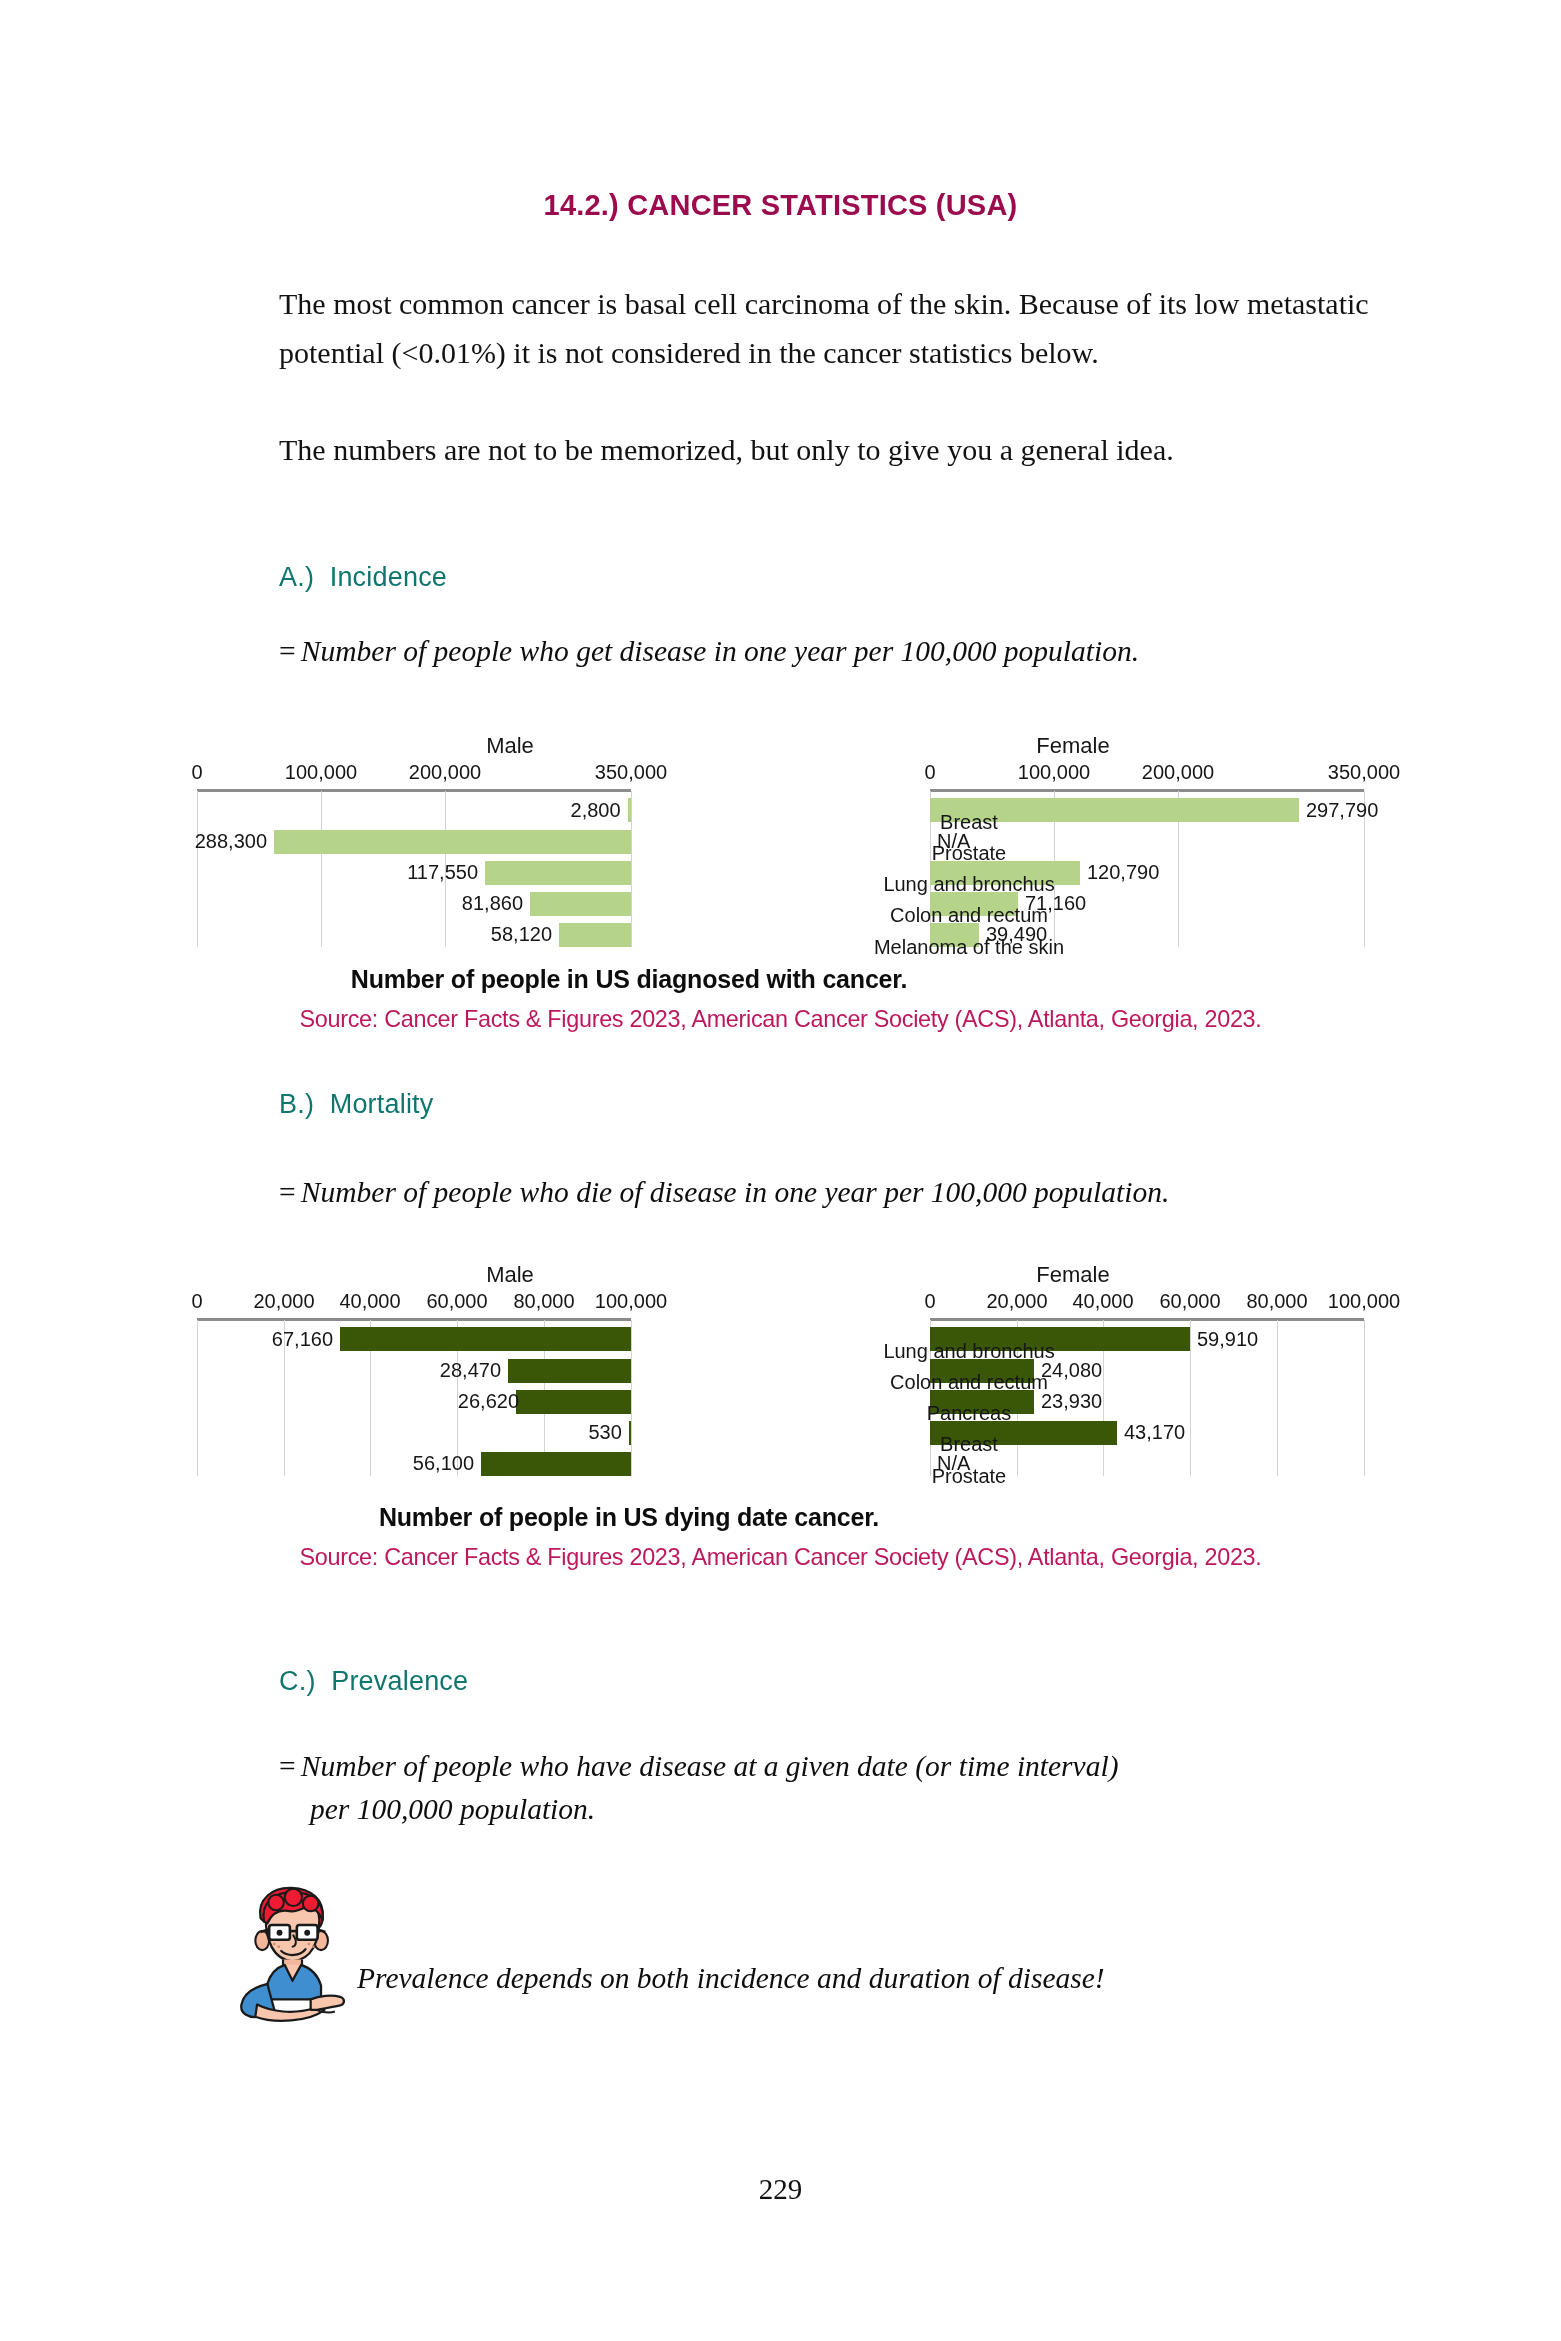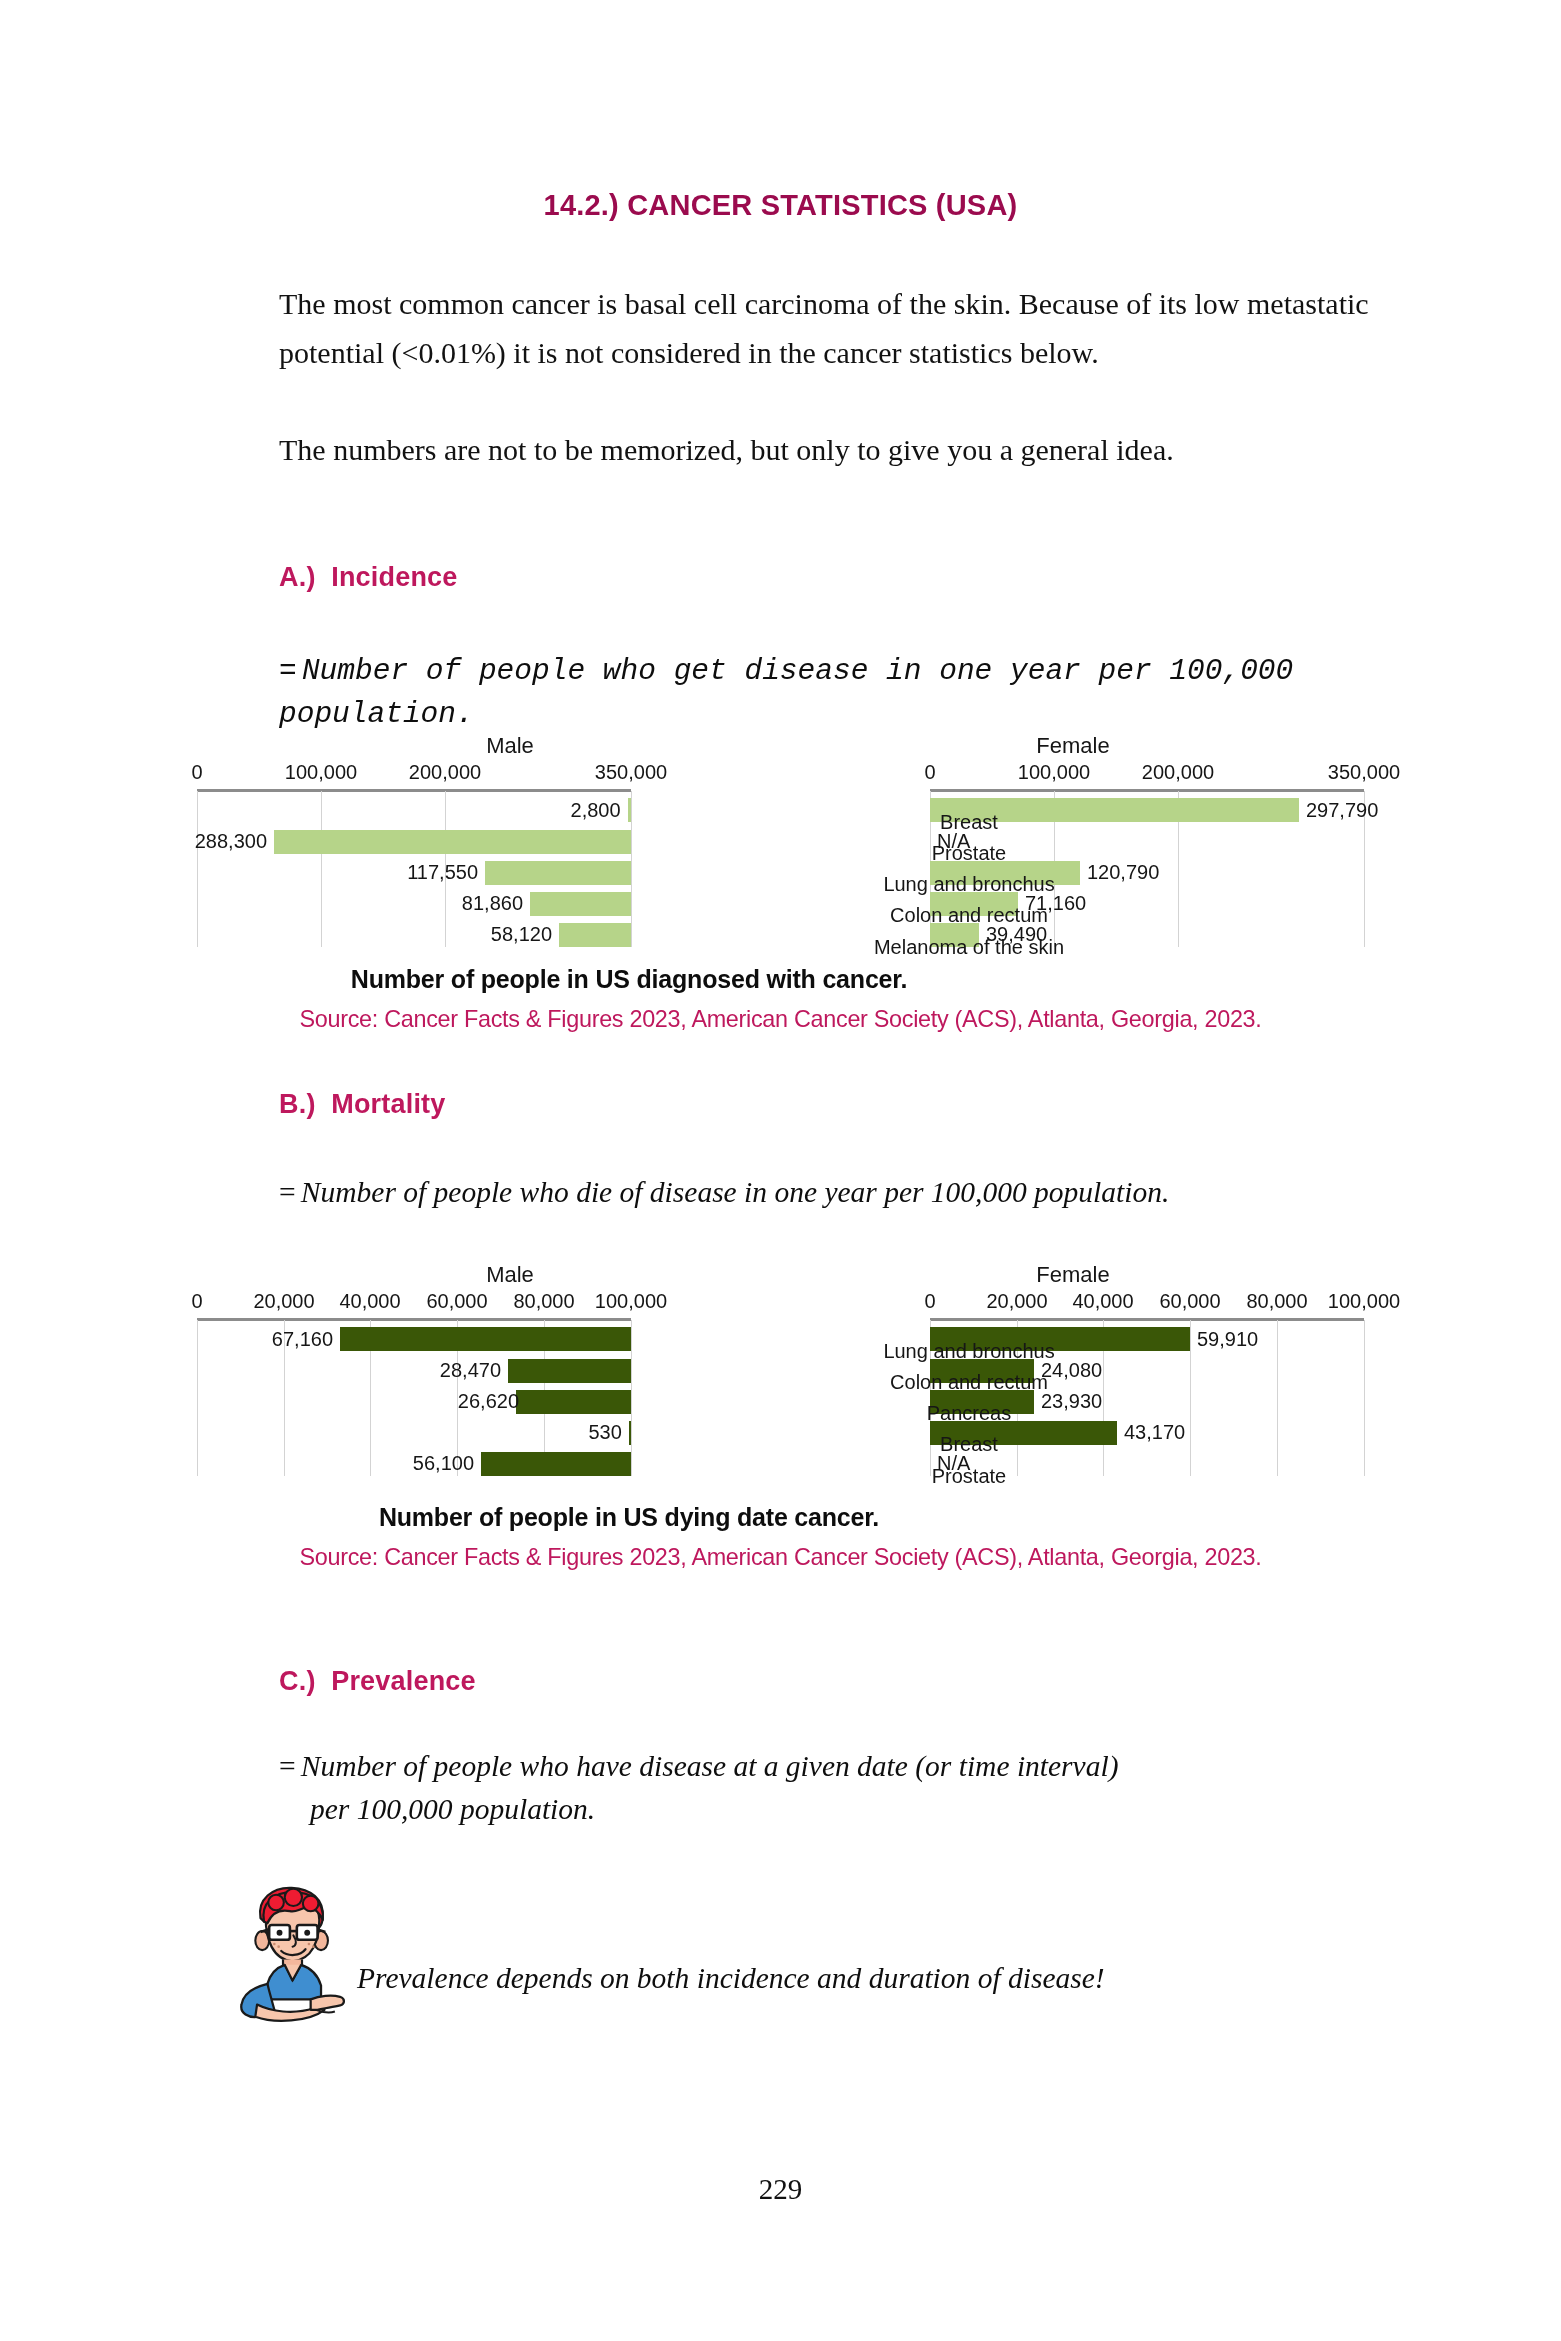--- a/index.html
+++ b/index.html
@@ -46,42 +46,42 @@
     color: #121212;
   }
   .para-1 { top: 279px; }
   .para-2 { top: 425px; }
 
   
   .sec-head {
     position: absolute;
     left: 279px;
     font-family: "Liberation Sans", sans-serif;
-    font-weight: bold;
+    font-weight: normal;
     font-size: 27px;
-    color: #be185d;
+    color: #0f766e;
     letter-spacing: 0.2px;
   }
   .sec-head .sec-letter { margin-right: 15.6px; }
   .head-a { top: 562px; }
   .head-b { top: 1089px; }
   .head-c { top: 1666px; }
 
   
   .definition {
     position: absolute;
     left: 279px;
     width: 1162px;
     font-family: "Liberation Serif", serif;
     font-style: italic;
     font-size: 29.5px;
     line-height: 43px;
     color: #0e0e0e;
   }
-  .def-a { top: 650px; font-family: Liberation Mono, monospace; }
+  .def-a { top: 630px; }
   .def-b { top: 1171px; }
   .def-c { top: 1745px; }
   .definition .eq {
     font-style: normal;
     margin-right: 5.2px;
   }
   .def-indent { display: block; padding-left: 31px; }
 
   
   .chart-wrap {

